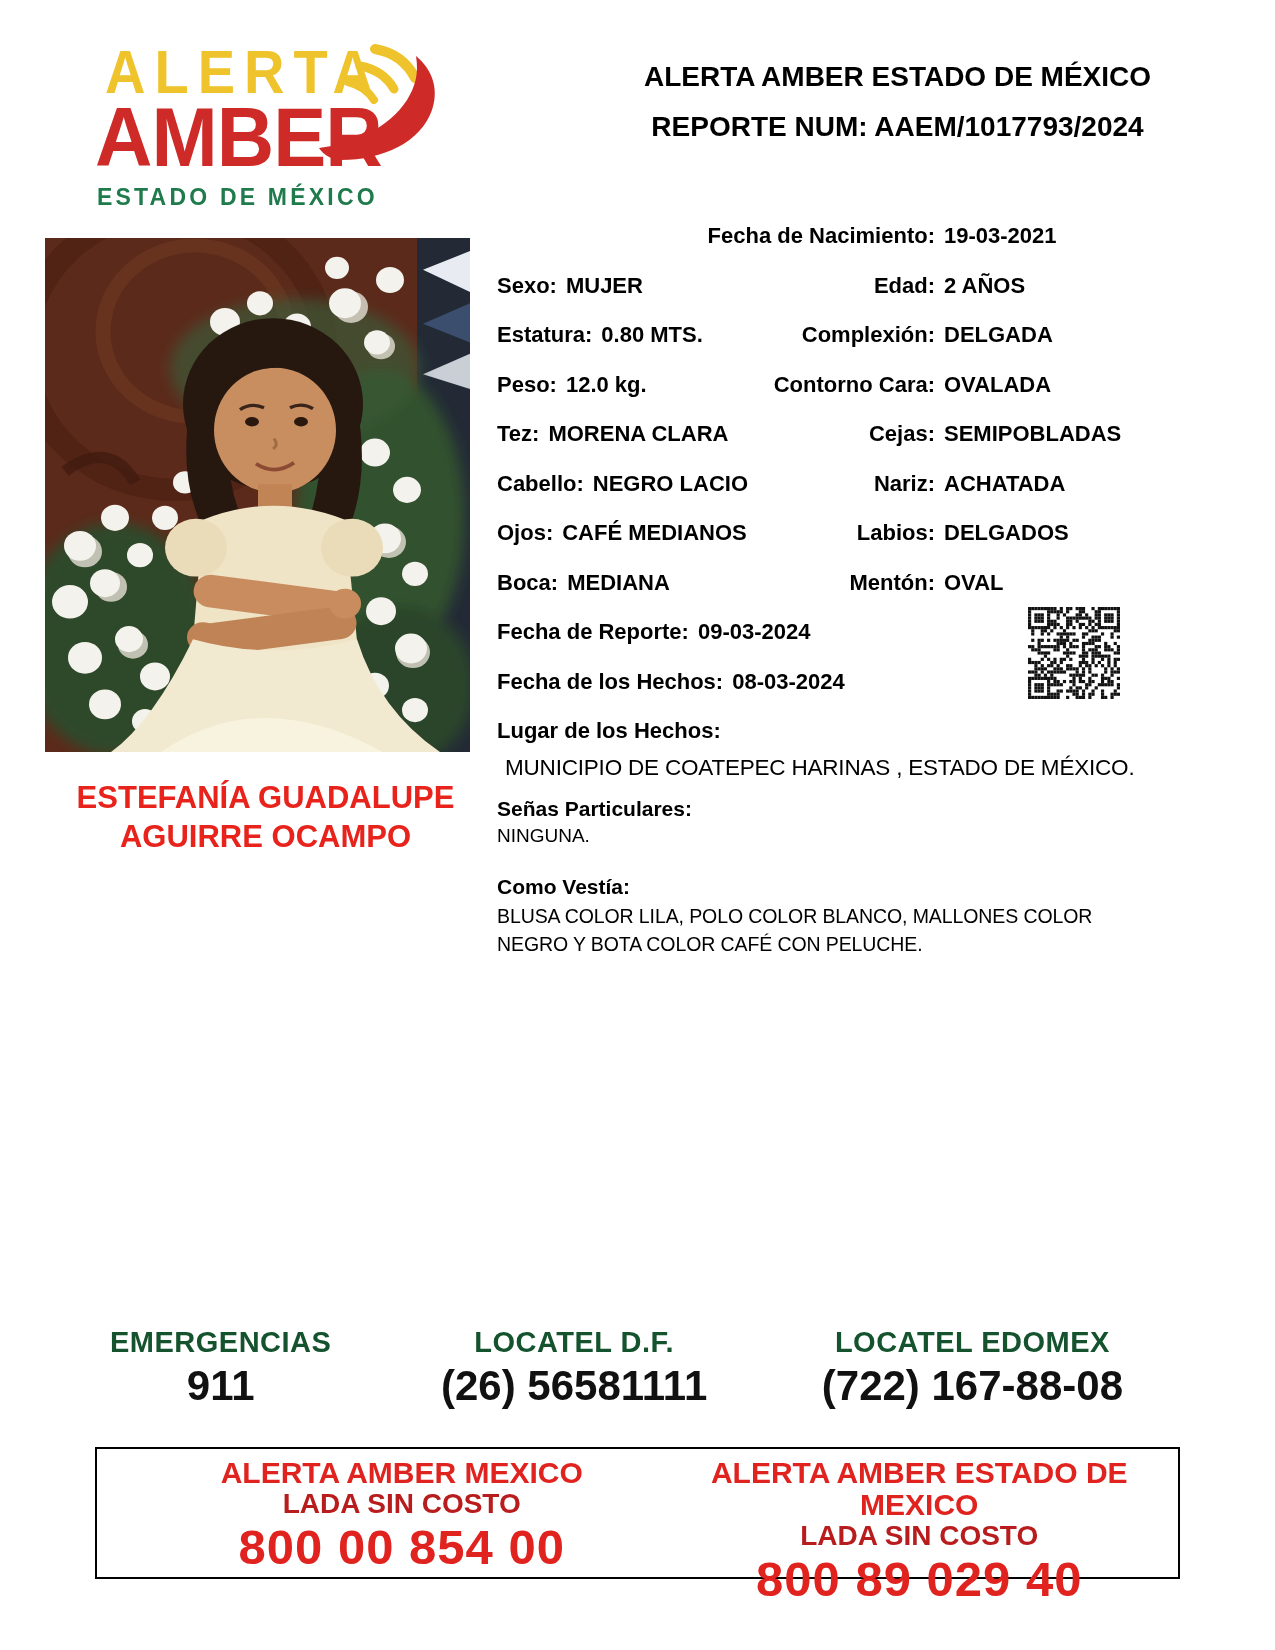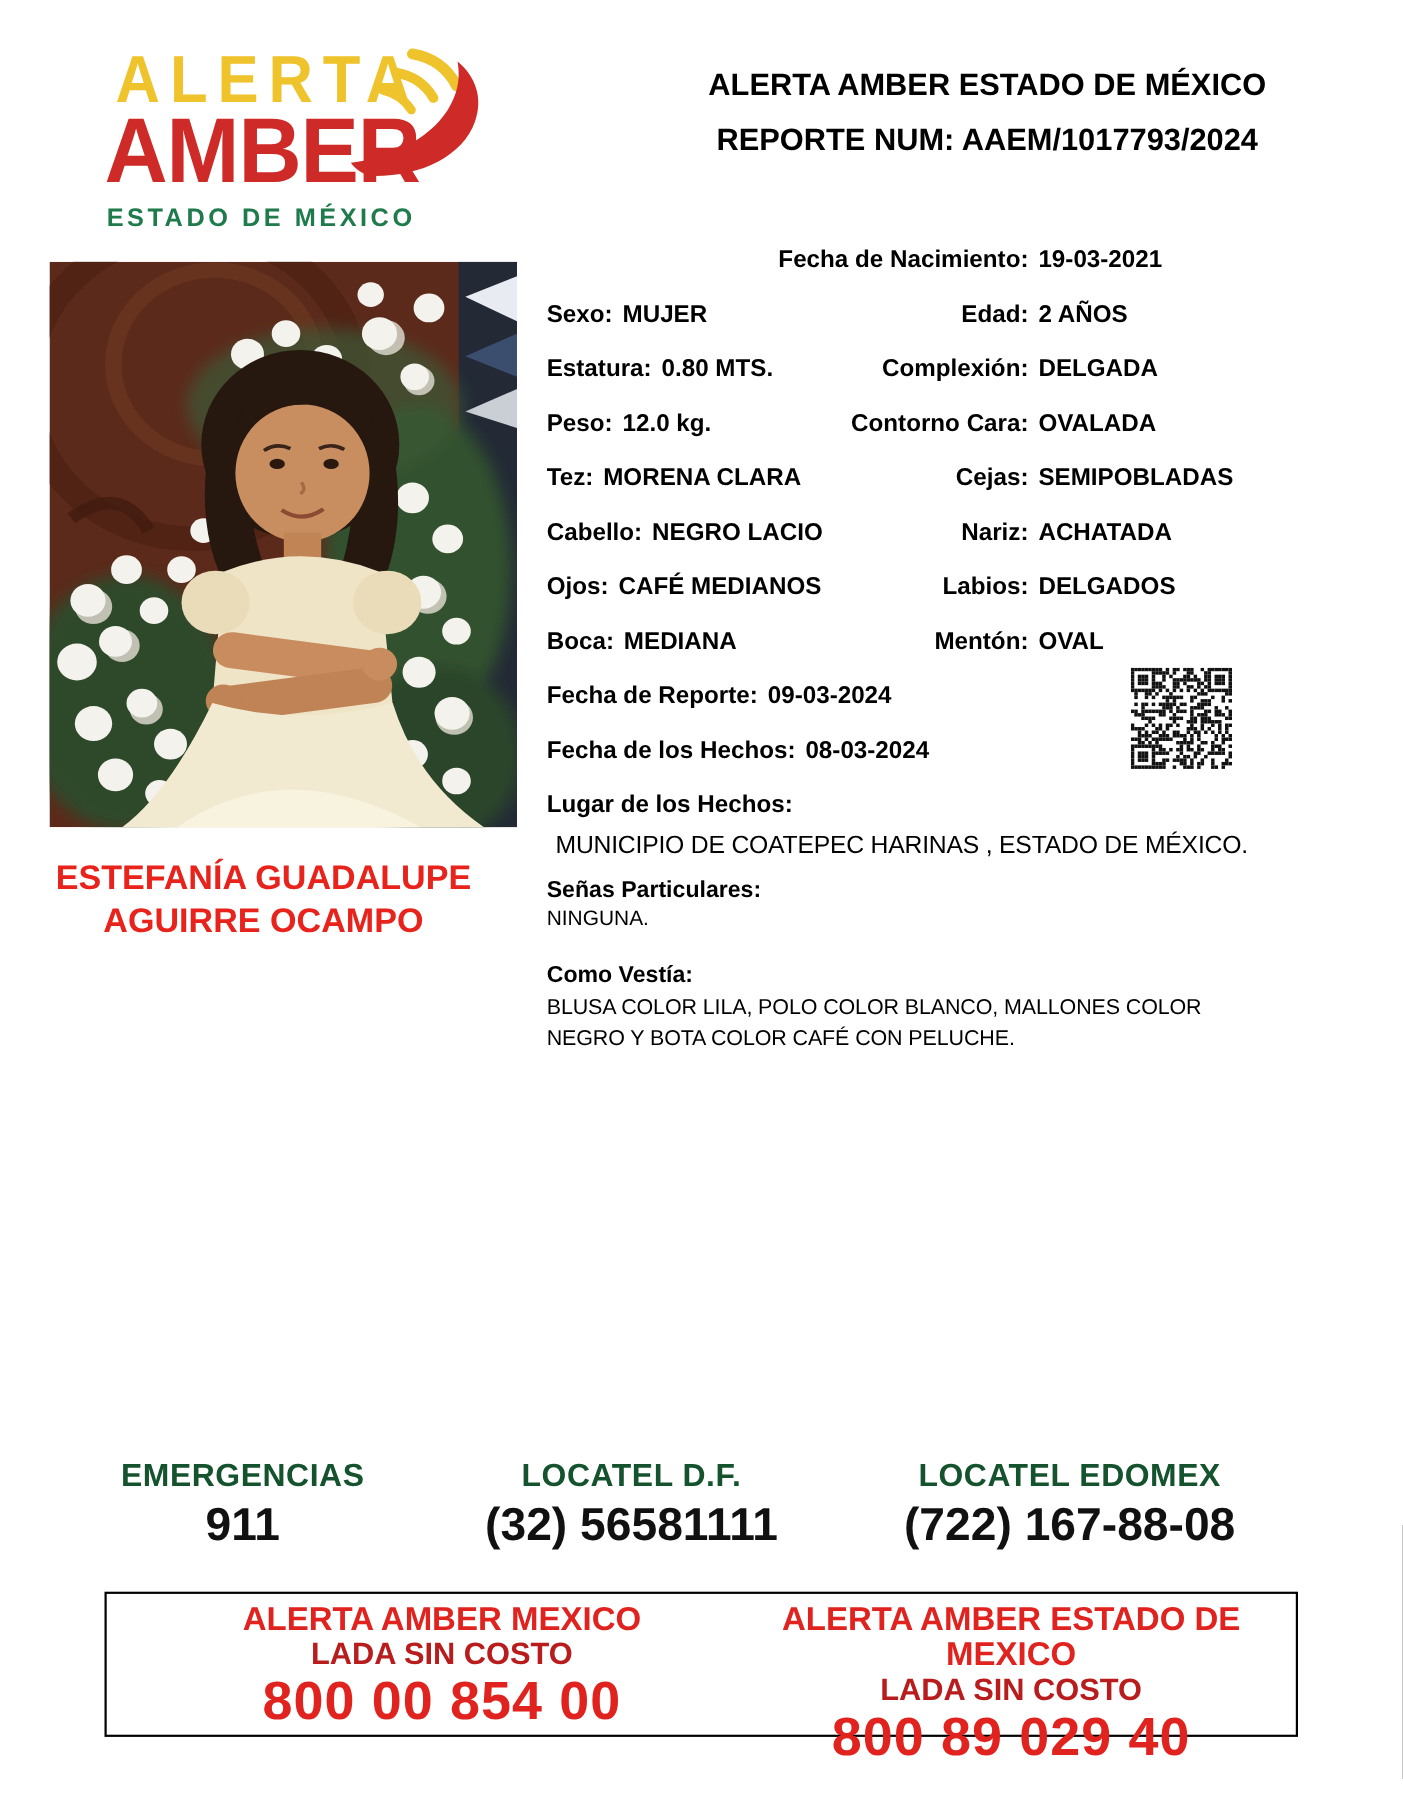--- a/index.html
+++ b/index.html
@@ -19,21 +19,21 @@
   
   .doc-title{position:absolute;left:615px;top:62px;width:565px;text-align:center;
              font-weight:bold;font-size:28px;line-height:30px;}
   .doc-title .line2{margin-top:20px;}
 
   
   .photo{position:absolute;left:45px;top:238px;width:425px;height:514px;}
   .photo svg{display:block;width:100%;height:100%;}
 
   
-  .name{position:absolute;left:12px;top:778px;width:455px;text-align:center;
+  .name{position:absolute;left:38px;top:778px;width:455px;text-align:center;
         color:#E8231C;font-size:31px;font-weight:bold;line-height:39px;}
 
   
   .fields{position:absolute;left:497px;top:223px;width:688px;font-size:22px;font-weight:bold;}
   .frow{position:relative;height:49.5px;}
   .pair-left{position:absolute;left:0;top:0;white-space:nowrap;}
   .pair-left .val{margin-left:9px;}
   .pair-right{position:absolute;left:0;top:0;right:0;display:flex;white-space:nowrap;}
   .pair-right .lbl{flex:0 0 438px;width:438px;text-align:right;}
   .pair-right .val{margin-left:9px;}
@@ -703,21 +703,21 @@
   </div>
 
 
   <div class="contacts">
     <div class="contact c1">
       <div class="contact-label">EMERGENCIAS</div>
       <div class="contact-number">911</div>
     </div>
     <div class="contact c2">
       <div class="contact-label">LOCATEL D.F.</div>
-      <div class="contact-number">(32) 56581111</div>
+      <div class="contact-number">(26) 56581111</div>
     </div>
     <div class="contact c3">
       <div class="contact-label">LOCATEL EDOMEX</div>
       <div class="contact-number">(722) 167-88-08</div>
     </div>
   </div>
 
   <div class="footer-box">
     <div class="footer-col">
       <div class="footer-title">ALERTA AMBER MEXICO</div>

